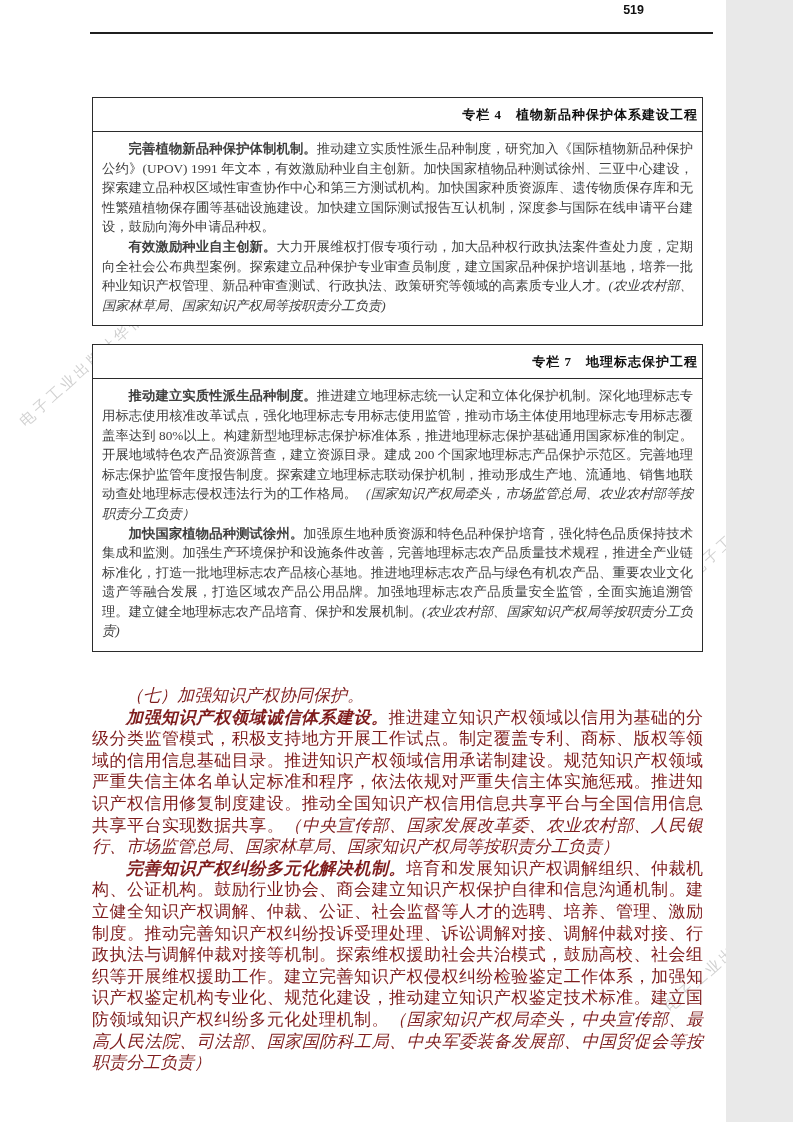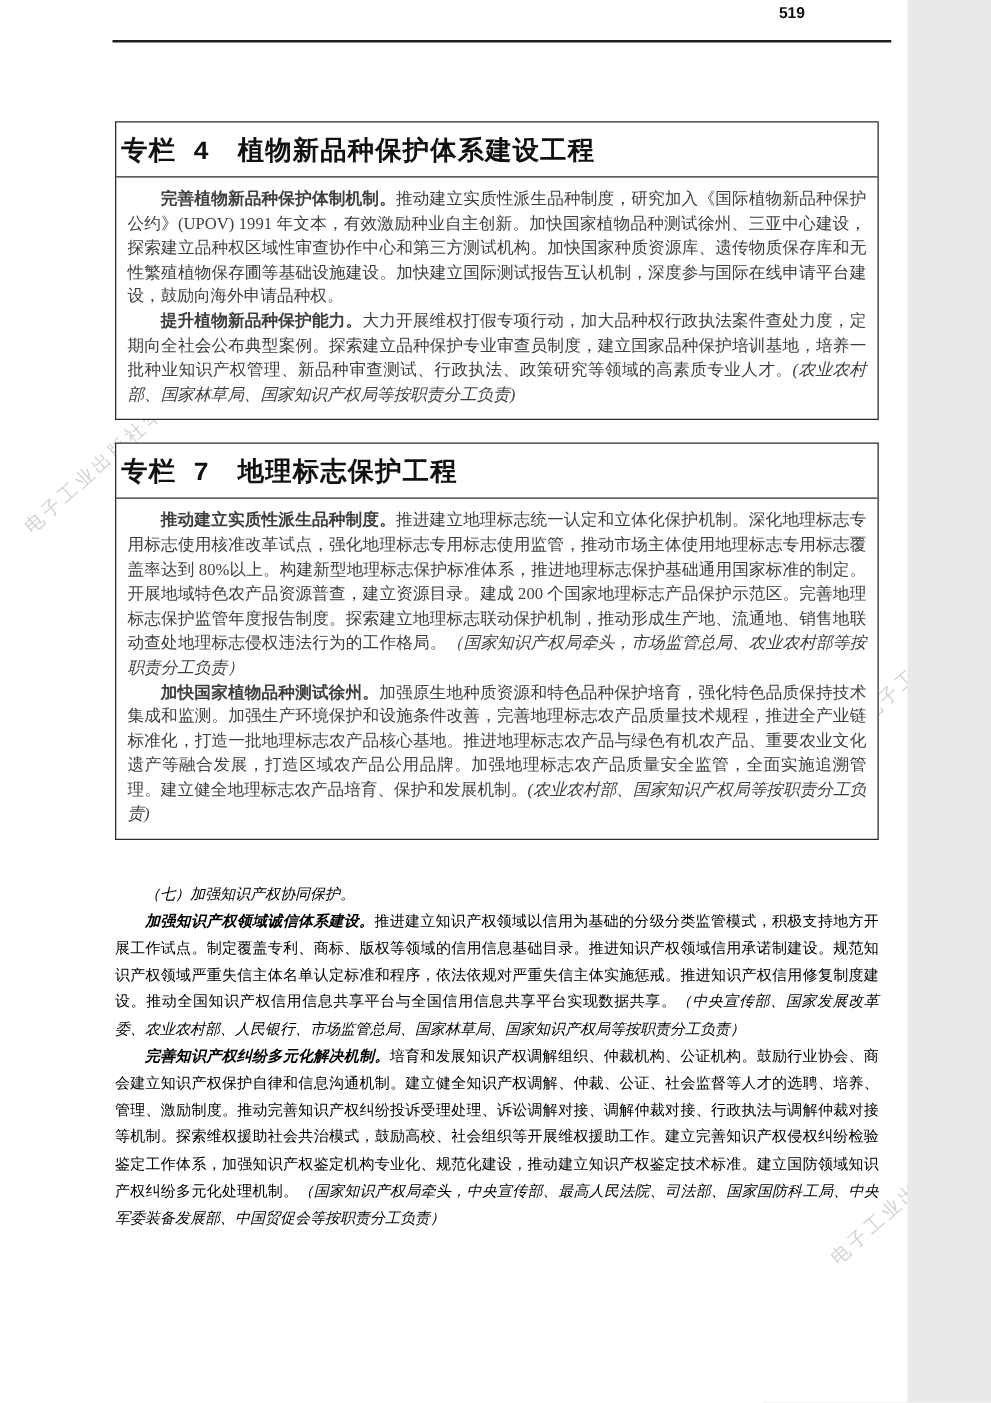--- a/index.html
+++ b/index.html
@@ -21,44 +21,44 @@
   }
   .flow{
     position:absolute;left:92px;top:97px;width:611px;
   }
   .colbox{
     border:1.6px solid #2b2b2b;
     background:#fff;
   }
   .colbox + .colbox{margin-top:18px;}
   .colbox .boxtitle{
-    text-align:left;
-    font-family:Liberation Mono, monospace;
-    font-weight:700;font-size:21px;letter-spacing:1px;
+    text-align:right;
+    font-family:Liberation Serif, serif;
+    font-weight:700;font-size:13px;letter-spacing:1px;
     padding:8px 4px 7px;
     border-bottom:1.6px solid #2b2b2b;
     color:#111;
   }
   .boxbody{
     padding:7px 9px 10px;
   }
   .boxbody p{
     margin:0;
     font-size:13.3px;line-height:19.6px;
     text-align:justify;text-indent:2em;
     color:#404040;
   }
   .lead{font-weight:700;}
   .attr{font-style:italic;}
   .bodytext{margin-top:33px;}
   .bodytext p{
     margin:0;
-    font-size:12px;line-height:21.6px;
+    font-size:17px;line-height:21.6px;
     text-align:justify;text-indent:2em;
-    color:#000000;
+    color:#7f1d1d;
   }
   .heading{font-style:italic;}
   .bodytext .lead{font-weight:700;font-style:italic;}
   .wm{
     position:absolute;
     font-size:15px;letter-spacing:3px;white-space:nowrap;
     color:#9a9a9a;opacity:0.45;
     transform:rotate(-42deg);
     pointer-events:none;
     font-family:"Liberation Sans","DejaVu Sans",sans-serif;
@@ -75,21 +75,21 @@
   <div class="wm" style="left:-10px;top:330px;">电子工业出版社华信教育研究所</div>
   <div class="wm" style="left:660px;top:480px;">电子工业出版社华信教育研究所</div>
   <div class="wm" style="left:635px;top:915px;">电子工业出版社华信教育研究所</div>
 
   <div class="flow">
 
     <div class="colbox">
       <div class="boxtitle">专栏 4　植物新品种保护体系建设工程</div>
       <div class="boxbody">
         <p><span class="lead">完善植物新品种保护体制机制。</span><span>推动建立实质性派生品种制度，研究加入《国际植物新品种保护公约》(UPOV) 1991 年文本，有效激励种业自主创新。加快国家植物品种测试徐州、三亚中心建设，探索建立品种权区域性审查协作中心和第三方测试机构。加快国家种质资源库、遗传物质保存库和无性繁殖植物保存圃等基础设施建设。加快建立国际测试报告互认机制，深度参与国际在线申请平台建设，鼓励向海外申请品种权。</span></p>
-        <p><span class="lead">提升植物新品种保护能力。</span><span>大力开展维权打假专项行动，加大品种权行政执法案件查处力度，定期向全社会公布典型案例。探索建立品种保护专业审查员制度，建立国家品种保护培训基地，培养一批种业知识产权管理、新品种审查测试、行政执法、政策研究等领域的高素质专业人才。</span><span class="attr">(农业农村部、国家林草局、国家知识产权局等按职责分工负责)</span></p>
+        <p><span class="lead">有效激励种业自主创新。</span><span>大力开展维权打假专项行动，加大品种权行政执法案件查处力度，定期向全社会公布典型案例。探索建立品种保护专业审查员制度，建立国家品种保护培训基地，培养一批种业知识产权管理、新品种审查测试、行政执法、政策研究等领域的高素质专业人才。</span><span class="attr">(农业农村部、国家林草局、国家知识产权局等按职责分工负责)</span></p>
       </div>
     </div>
 
     <div class="colbox">
       <div class="boxtitle">专栏 7　地理标志保护工程</div>
       <div class="boxbody">
         <p><span class="lead">推动建立实质性派生品种制度。</span><span>推进建立地理标志统一认定和立体化保护机制。深化地理标志专用标志使用核准改革试点，强化地理标志专用标志使用监管，推动市场主体使用地理标志专用标志覆盖率达到 80%以上。构建新型地理标志保护标准体系，推进地理标志保护基础通用国家标准的制定。开展地域特色农产品资源普查，建立资源目录。建成 200 个国家地理标志产品保护示范区。完善地理标志保护监管年度报告制度。探索建立地理标志联动保护机制，推动形成生产地、流通地、销售地联动查处地理标志侵权违法行为的工作格局。</span><span class="attr">（国家知识产权局牵头，市场监管总局、农业农村部等按职责分工负责）</span></p>
         <p><span class="lead">加快国家植物品种测试徐州。</span><span>加强原生地种质资源和特色品种保护培育，强化特色品质保持技术集成和监测。加强生产环境保护和设施条件改善，完善地理标志农产品质量技术规程，推进全产业链标准化，打造一批地理标志农产品核心基地。推进地理标志农产品与绿色有机农产品、重要农业文化遗产等融合发展，打造区域农产品公用品牌。加强地理标志农产品质量安全监管，全面实施追溯管理。建立健全地理标志农产品培育、保护和发展机制。</span><span class="attr">(农业农村部、国家知识产权局等按职责分工负责)</span></p>
       </div>
     </div>

